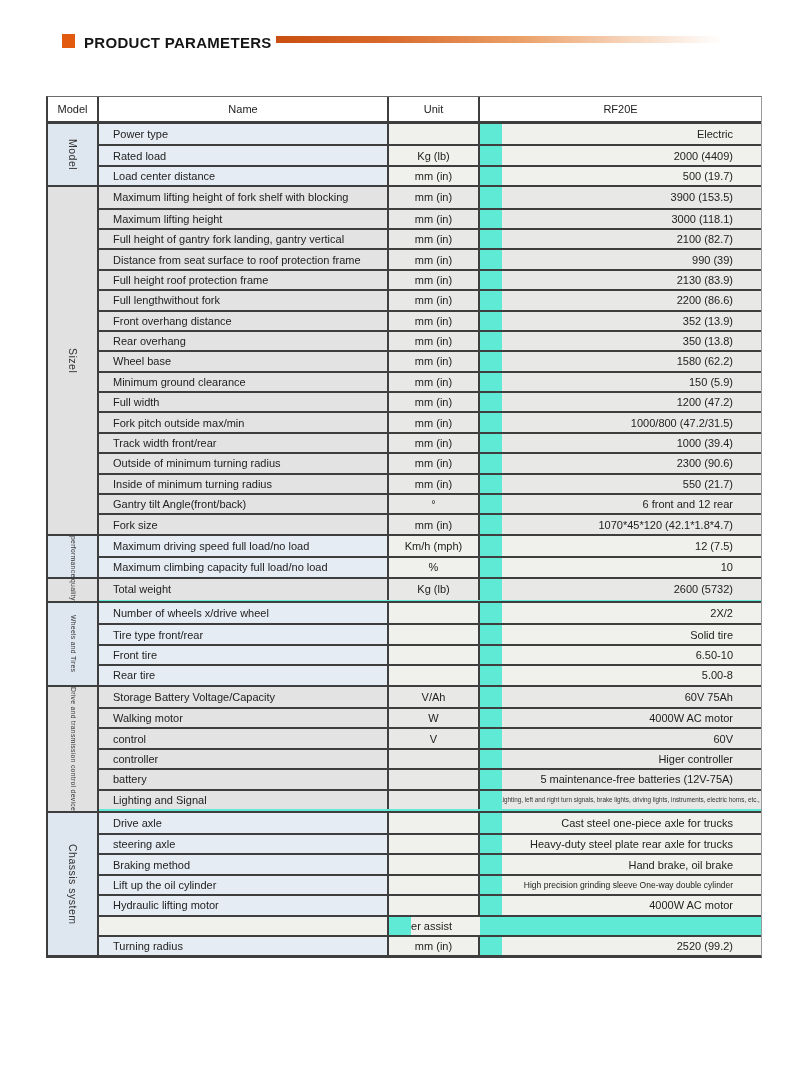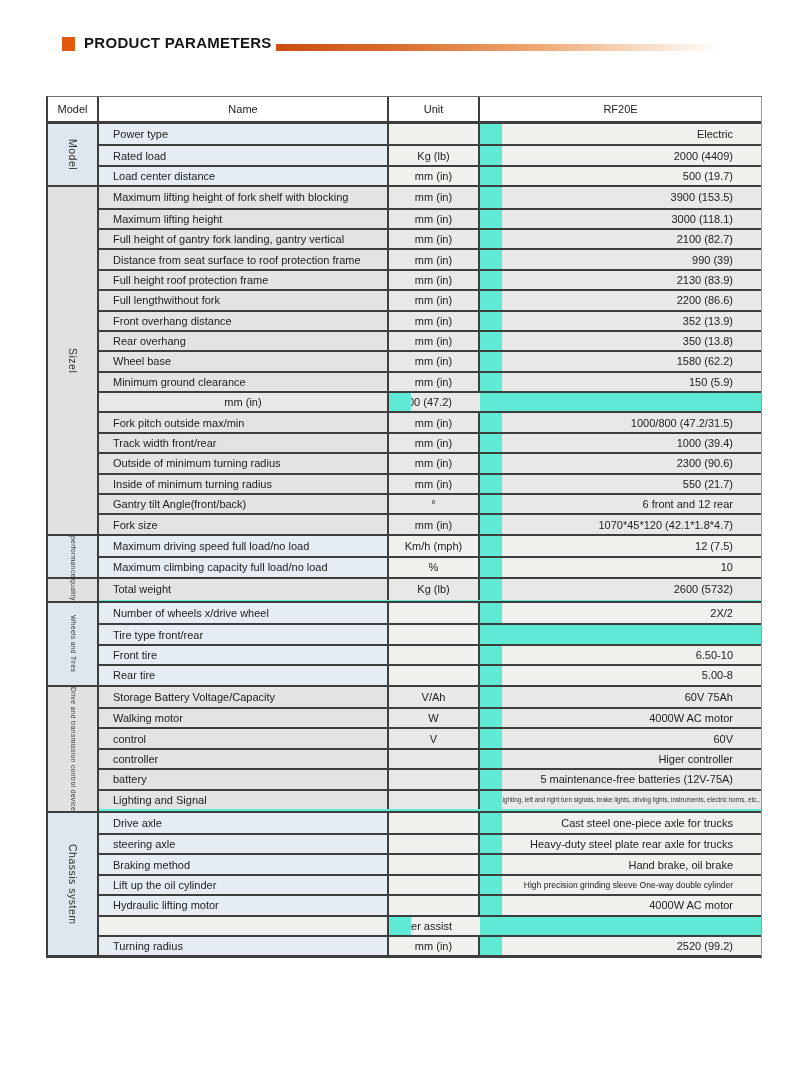--- a/index.html
+++ b/index.html
@@ -6,21 +6,21 @@
   html,body { background:#ffffff; }
   body {
     width:800px; height:1085px; position:relative; overflow:hidden;
     font-family:"Liberation Sans","DejaVu Sans",sans-serif;
     color:#222;
   }
 
   
   .page-header {
     position:absolute; left:62px; top:34px; width:660px;
-    display:flex; align-items:flex-end;
+    display:flex; align-items:flex-start;
   }
   .accent-square {
     width:13px; height:14px; background:var(--accent,#e25a0e);
     flex:0 0 auto; margin-right:9px;
   }
   .page-title {
     font-size:15px; font-weight:bold; letter-spacing:0.3px; color:#161616;
     white-space:nowrap; flex:0 0 auto;
   }
   .title-bar {
@@ -182,20 +182,21 @@
             <div class="c-name">Wheel base</div>
             <div class="c-unit">mm  (in)</div>
             <div class="c-value">1580  (62.2)</div>
           </div>
           <div class="row">
             <div class="c-name">Minimum ground clearance</div>
             <div class="c-unit">mm  (in)</div>
             <div class="c-value">150  (5.9)</div>
           </div>
           <div class="row">
+            <div class="c-name">Full width</div>
             <div class="c-unit">mm  (in)</div>
             <div class="c-value">1200  (47.2)</div>
           </div>
           <div class="row">
             <div class="c-name">Fork pitch outside max/min</div>
             <div class="c-unit">mm  (in)</div>
             <div class="c-value">1000/800  (47.2/31.5)</div>
           </div>
           <div class="row">
             <div class="c-name">Track width front/rear</div>
@@ -253,20 +254,21 @@
         <div class="glabel glabel-small">Wheels and Tires</div>
         <div class="rows">
           <div class="row">
             <div class="c-name">Number of wheels x/drive wheel</div>
             <div class="c-unit"></div>
             <div class="c-value">2X/2</div>
           </div>
           <div class="row">
             <div class="c-name">Tire type front/rear</div>
             <div class="c-unit"></div>
+            <div class="c-value">Solid tire</div>
           </div>
           <div class="row">
             <div class="c-name">Front tire</div>
             <div class="c-unit"></div>
             <div class="c-value">6.50-10</div>
           </div>
           <div class="row">
             <div class="c-name">Rear tire</div>
             <div class="c-unit"></div>
             <div class="c-value">5.00-8</div>

